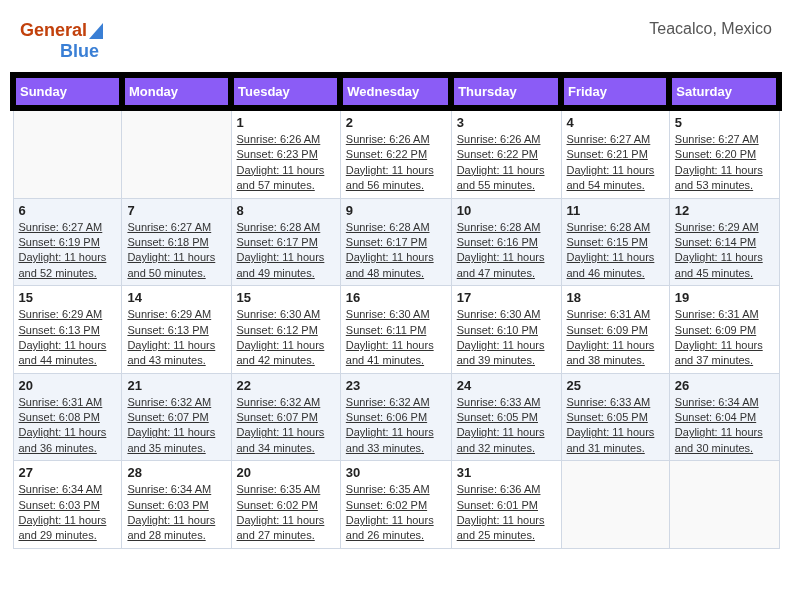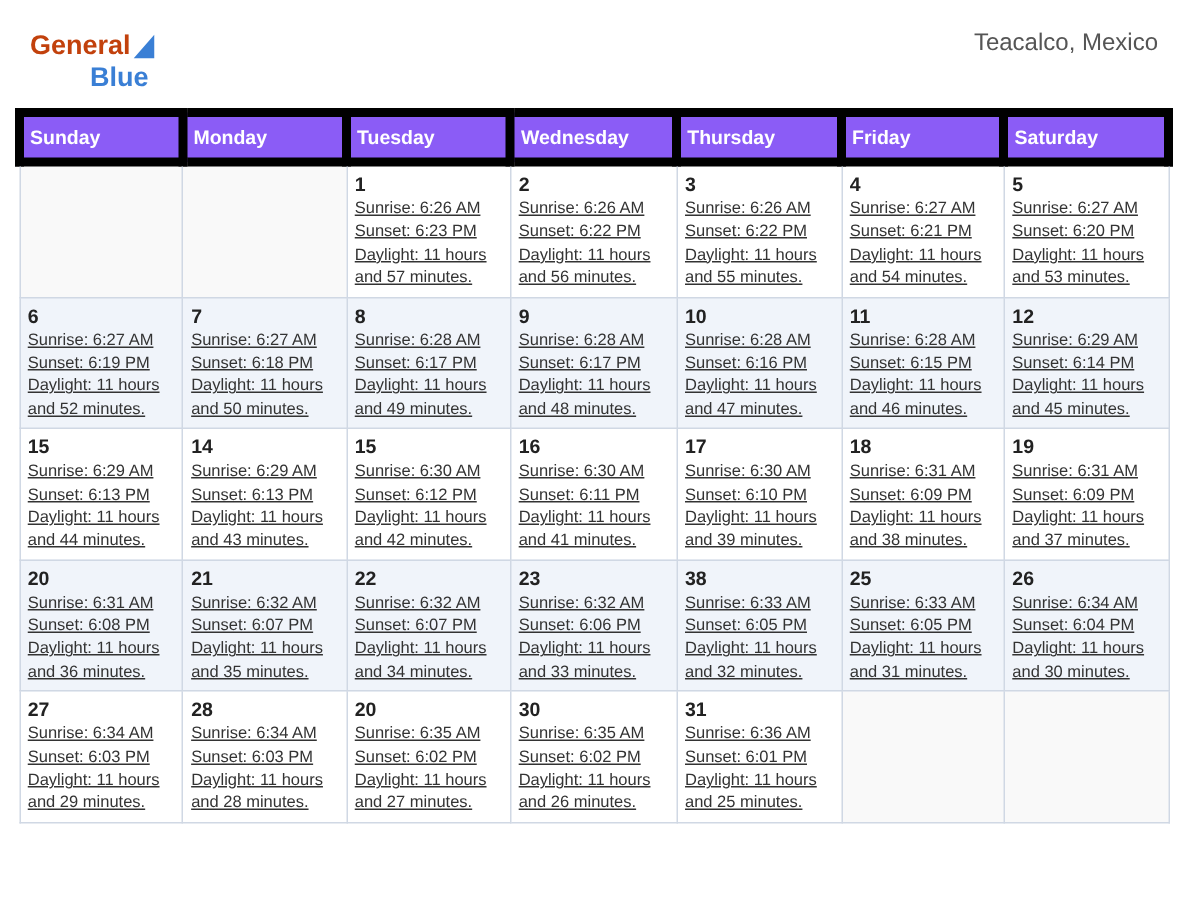--- a/index.html
+++ b/index.html
@@ -254,21 +254,21 @@
 Sunset: 6:07 PM
 Daylight: 11 hours and 34 minutes.</div>
         </td>
         <td>
           <span class="day-num">23</span>
           <div class="day-info" style="white-space: pre-line;">Sunrise: 6:32 AM
 Sunset: 6:06 PM
 Daylight: 11 hours and 33 minutes.</div>
         </td>
         <td>
-          <span class="day-num">38</span>
+          <span class="day-num">24</span>
           <div class="day-info" style="white-space: pre-line;">Sunrise: 6:33 AM
 Sunset: 6:05 PM
 Daylight: 11 hours and 32 minutes.</div>
         </td>
         <td>
           <span class="day-num">25</span>
           <div class="day-info" style="white-space: pre-line;">Sunrise: 6:33 AM
 Sunset: 6:05 PM
 Daylight: 11 hours and 31 minutes.</div>
         </td>

